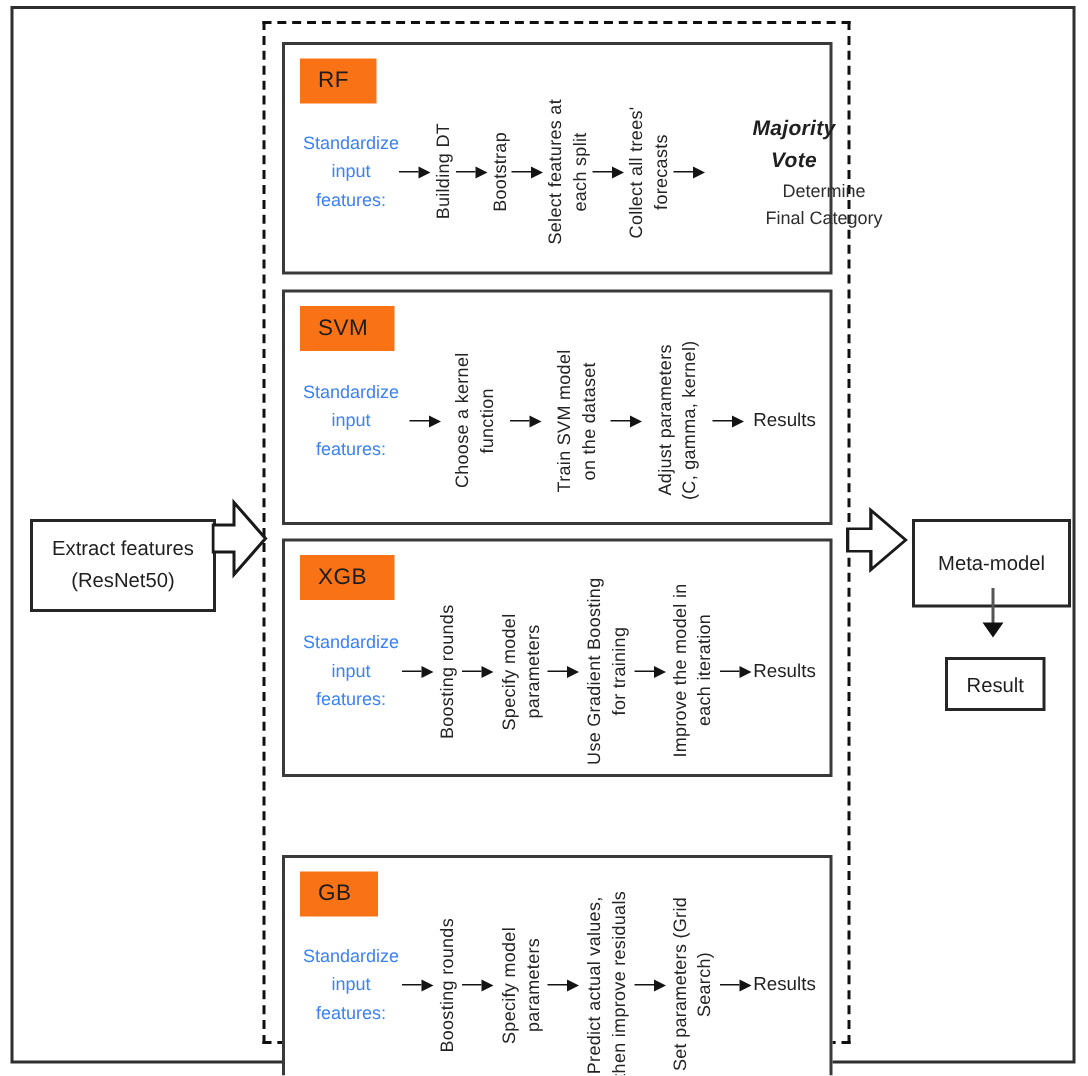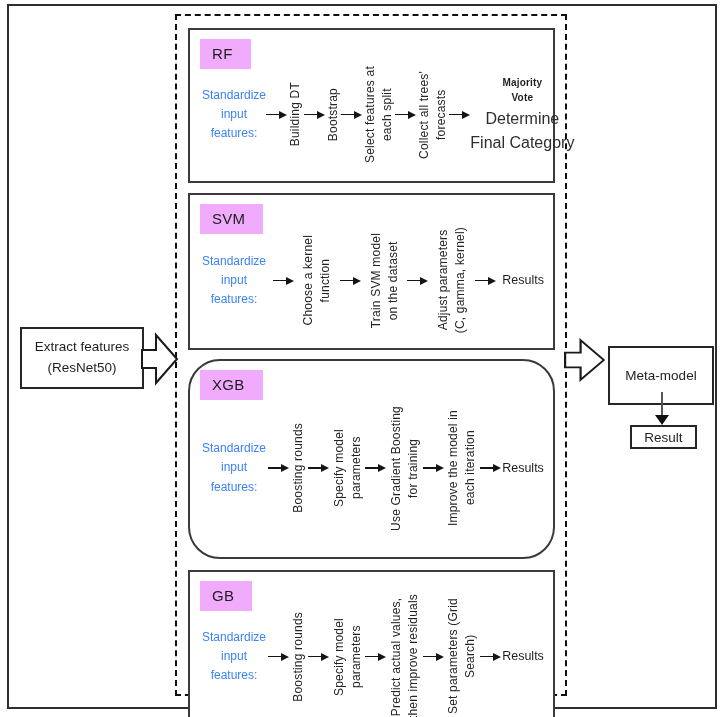--- a/index.html
+++ b/index.html
@@ -27,26 +27,26 @@
   }
   .panel {
     position: absolute;
     left: 188px;
     width: 367px;
     background: #ffffff;
     border: 2px solid #3a3a3a;
   }
   .panel-rf  { top: 28px;  height: 155px; }
   .panel-svm { top: 193px; height: 157px; padding-left: 24px; }
-  .panel-xgb { top: 359px; height: 200px; border-radius: 32px; }
+  .panel-xgb { top: 359px; height: 159px; }
   .panel-gb  { top: 530px; height: 155px; margin-top: 40px; }
   .panel-label {
     position: absolute;
     top: 9px; left: 10px;
-    background: #f0abfc;
+    background: #f97316;
     padding: 6px 18px 7px 12px;
     font-size: 15px;
     letter-spacing: .3px;
     color: #1d1d1d;
   }
   .flow {
     position: absolute;
     left: 12px; right: 9px; top: 18px; bottom: 0;
     display: flex;
     align-items: center;
@@ -74,35 +74,35 @@
   .arrow { display: flex; align-items: center; flex: none; }
   .arrow .shaft { width: 13px; height: 1.6px; background: #141414; }
   .arrow .head {
     width: 0; height: 0;
     border-left: 8px solid #141414;
     border-top: 4.5px solid transparent;
     border-bottom: 4.5px solid transparent;
   }
   .final { text-align: center; flex: none; }
   .final-title { font-size: 12.5px; line-height: 1.5; white-space: pre-line; color: #1f1f1f; }
-  .final-title.emph { font-weight: 600; font-size: 10px; letter-spacing: .2px; }
-  .final-sub { font-size: 16px; line-height: 1.45; white-space: pre-line; color: #2e2e2e; margin-top: 2px; }
+  .final-title.emph { font-weight: 600; font-size: 14px; letter-spacing: .2px; font-style: italic; }
+  .final-sub { font-size: 12px; line-height: 1.45; white-space: pre-line; color: #2e2e2e; margin-top: 2px; margin-left: 40px; }
   .node {
     position: absolute;
     border: 2px solid #262626;
     background: #ffffff;
     display: flex;
     align-items: center;
     justify-content: center;
     text-align: center;
     white-space: pre-line;
   }
-  .extract { left: 20px; top: 327px; width: 124px; height: 62px; font-size: 13.5px; line-height: 1.55; align-items: center; }
+  .extract { left: 20px; top: 346px; width: 124px; height: 62px; font-size: 13.5px; line-height: 1.55; align-items: center; }
   .meta    { left: 608px; top: 346px; width: 106px; height: 59px; font-size: 13.5px; }
-  .result  { left: 630px; top: 425px; width: 67px; height: 24px; font-size: 13.5px; }
+  .result  { left: 630px; top: 438px; width: 67px; height: 36px; font-size: 13.5px; }
   .block-arrow { position: absolute; }
   .block-arrow.ba-left  { left: 141px; top: 330px; }
   .block-arrow.ba-right { left: 564px; top: 336px; }
   .down-arrow { position: absolute; left: 655px; top: 392px; width: 14px; height: 33px; }
   .down-arrow .vline { position: absolute; left: 6.4px; top: 0; width: 1.3px; height: 24px; background: #555; }
   .down-arrow .vhead {
     position: absolute; left: 0; top: 23px;
     width: 0; height: 0;
     border-top: 10px solid #101010;
     border-left: 7px solid transparent;

